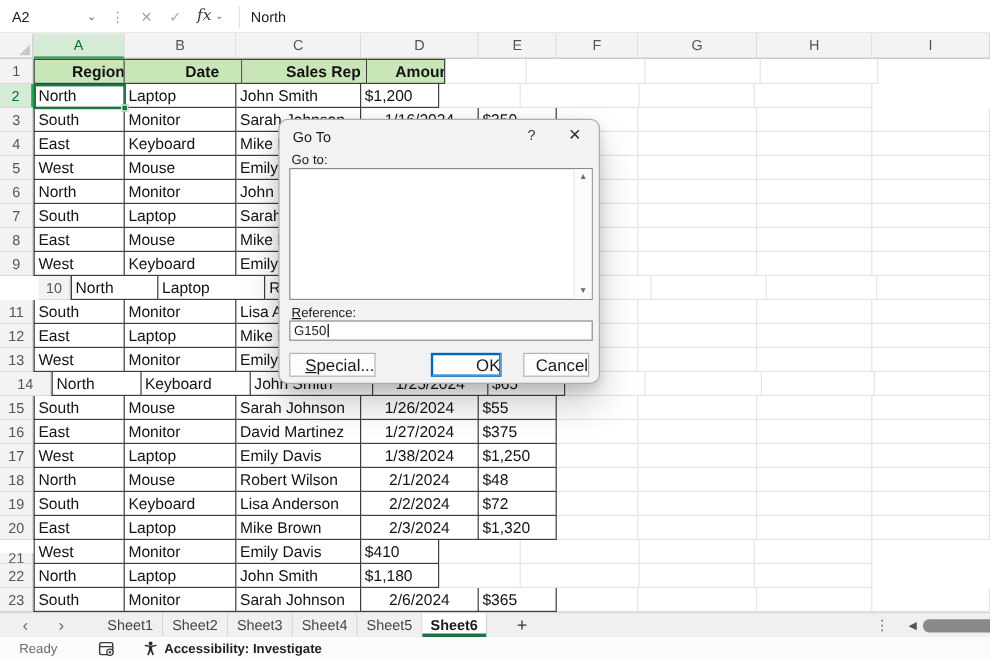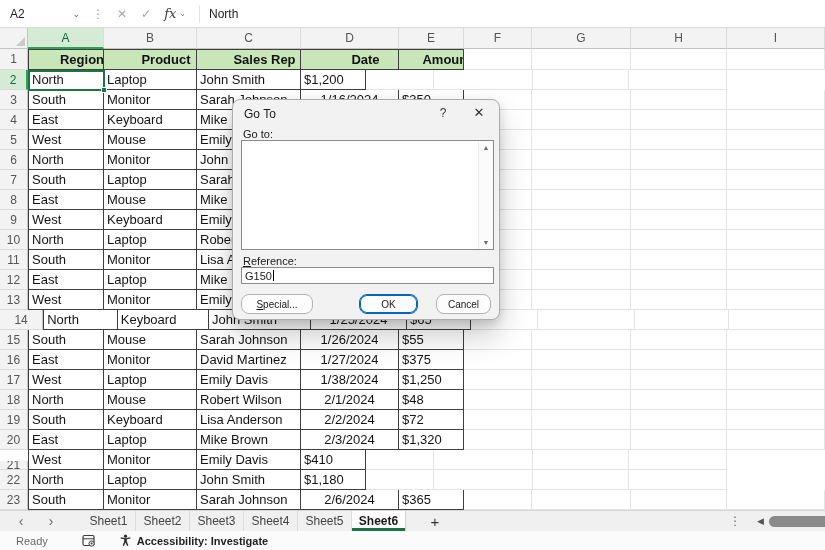--- a/index.html
+++ b/index.html
@@ -57,22 +57,22 @@
   .dlg-list { position:absolute; left:8px; top:40px; width:253px; height:110px;
               background:#fff; border:1px solid #8A8A8A; }
   .dlg-sb { position:absolute; right:0; top:0; bottom:0; width:15px; background:#FBFBFB; border-left:1px solid #ECECEC; }
   .sb-up, .sb-down { position:absolute; left:0; width:14px; text-align:center; font-size:7px; color:#6a6a6a; }
   .sb-up { top:3px; } .sb-down { bottom:3px; }
   .dlg-ref-label { position:absolute; left:10px; top:155px; }
   .dlg-input { position:absolute; left:8px; top:167px; width:253px; height:17px; background:#fff;
                border:1px solid #8A8A8A; display:flex; align-items:center; padding-left:3px; font-size:11px; }
   .caret { width:1px; height:11px; background:#000; margin-left:1px; }
   .dlg-btn { position:absolute; top:194px; height:20px; background:#FDFDFD; border:1px solid #B2B2B2;
-             border-radius:8px; font-size:10px; color:#1a1a1a; display:flex; align-items:center;
-             justify-content:center; cursor:default; }
+             border-radius:0; font-size:14px; color:#1a1a1a; display:flex; align-items:center;
+             justify-content:flex-end; cursor:default; }
   .btn-special { left:8px; width:72px; }
   .btn-ok { left:126px; width:59px; border:1px solid #0067C0; box-shadow: inset 0 0 0 1px #0067C0; }
   .btn-cancel { left:203px; width:55px; }
   .ul { text-decoration:underline; }
 
   
   .tabbar { position:absolute; left:0; top:510px; width:825px; height:21px; background:#F0F0F0;
             border-top:1px solid #D6D6D6; display:flex; align-items:stretch; font-size:12px;
             color:#444; overflow:hidden; }
   .tnav { width:30px; display:flex; align-items:center; justify-content:center; color:#666; font-size:14px; }
@@ -127,23 +127,22 @@
         <div class="ch" style="width: 98px;">D</div>
         <div class="ch" style="width: 65px;">E</div>
         <div class="ch" style="width: 68px;">F</div>
         <div class="ch" style="width: 99px;">G</div>
         <div class="ch" style="width: 96px;">H</div>
         <div class="ch" style="width: 98px;">I</div>
       </div>
       <div class="g-row row1">
         <div class="rn" style="width: 28px;">1</div>
         <div class="cell tbl firstcol hdrc" style="width: 76px;">Region</div>
-        <div class="cell tbl hdrc" style="width: 93px;">Product</div>
+        <div class="cell tbl hdrc" style="width: 98px;">Date</div>
         <div class="cell tbl hdrc" style="width: 104px;">Sales Rep</div>
-        <div class="cell tbl hdrc" style="width: 98px;">Date</div>
         <div class="cell tbl hdrc" style="width: 65px;">Amount</div>
         <div class="cell" style="width: 68px;"></div>
         <div class="cell" style="width: 99px;"></div>
         <div class="cell" style="width: 96px;"></div>
         <div class="cell" style="width: 98px;"></div>
       </div>
       <div class="g-row">
         <div class="rn selrow" style="width: 28px;">2</div>
         <div class="cell tbl firstcol" style="width: 76px;">North</div>
         <div class="cell tbl" style="width: 93px;">Laptop</div>
@@ -232,21 +231,21 @@
         <div class="cell tbl" style="width: 93px;">Keyboard</div>
         <div class="cell tbl" style="width: 104px;">Emily Davis</div>
         <div class="cell tbl datec" style="width: 98px;">1/22/2024</div>
         <div class="cell tbl" style="width: 65px;">$70</div>
         <div class="cell" style="width: 68px;"></div>
         <div class="cell" style="width: 99px;"></div>
         <div class="cell" style="width: 96px;"></div>
         <div class="cell" style="width: 98px;"></div>
       </div>
       <div class="g-row">
-        <div class="rn" style="width: 28px;">10</div>
+        <div class="rn" style="width: 28px; margin-left: 32px;">10</div>
         <div class="cell tbl firstcol" style="width: 76px;">North</div>
         <div class="cell tbl" style="width: 93px;">Laptop</div>
         <div class="cell tbl" style="width: 104px;">Robert Wilson</div>
         <div class="cell tbl datec" style="width: 98px;">1/23/2024</div>
         <div class="cell tbl" style="width: 65px;">$1,100</div>
         <div class="cell" style="width: 68px;"></div>
         <div class="cell" style="width: 99px;"></div>
         <div class="cell" style="width: 96px;"></div>
         <div class="cell" style="width: 98px;"></div>
       </div>

